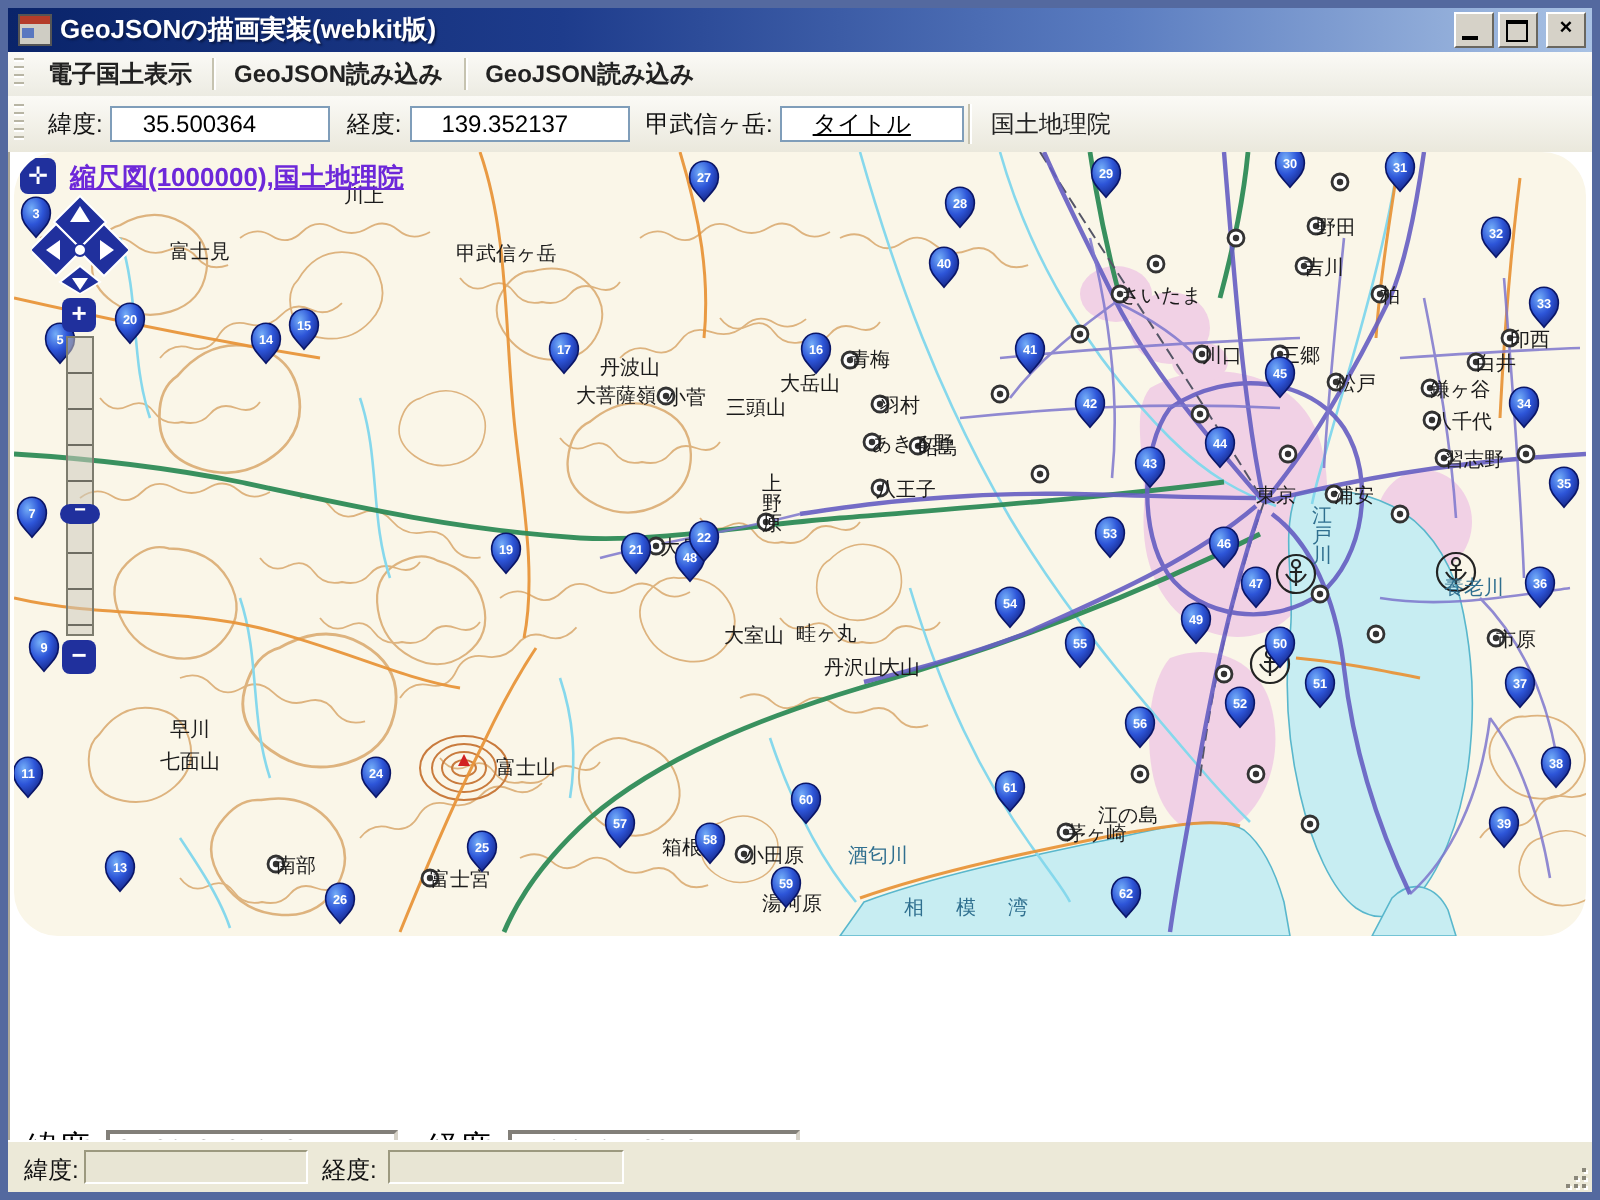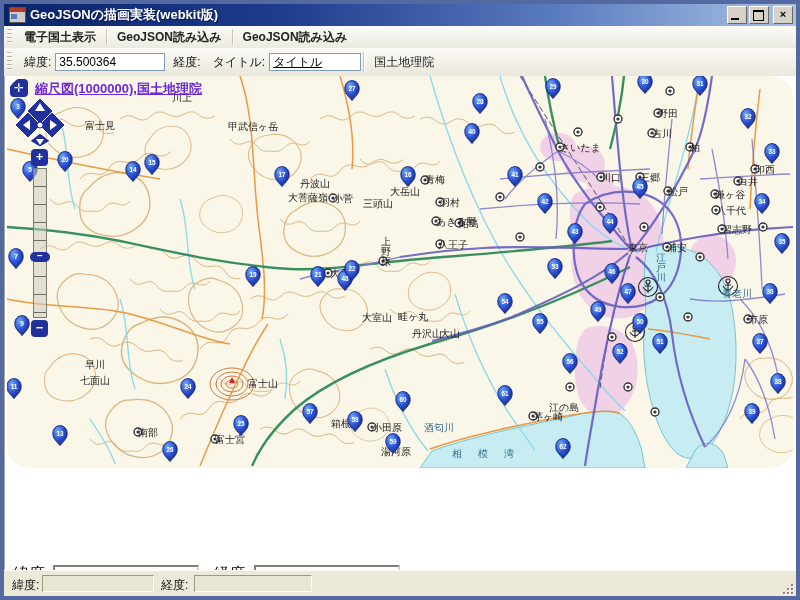--- a/index.html
+++ b/index.html
@@ -23,21 +23,21 @@
   .toolbar1{position:absolute;left:0;top:22px;right:0;height:22px;
     background:linear-gradient(#fbfaf6,#ecebe2);border-bottom:1px solid #d8d5c4;display:flex;align-items:center;font-weight:bold;}
   .toolbar2{position:absolute;left:0;top:44px;right:0;height:28px;
     background:linear-gradient(#fbfaf6,#eae8dc);border-bottom:1px solid #cfccba;display:flex;align-items:center;}
   .grip{width:5px;height:70%;margin:0 4px 0 3px;
     background:repeating-linear-gradient(180deg,#b8b5a4 0 1px,#fff 1px 2px,transparent 2px 4px);}
   .tb-btn{font-size:12px;color:#222;padding:2px 8px;white-space:nowrap;cursor:default;}
   .tb-sep{width:1px;height:70%;background:#c6c3b0;box-shadow:1px 0 0 #fff;margin:0 2px;}
   .tb-label{font-size:12px;color:#111;margin:0 4px 0 8px;white-space:nowrap;}
   .tb-input{width:110px;height:18px;border:1px solid #7f9db9;background:#fff;font-size:12px;
-    font-family:"Liberation Sans",sans-serif;padding:1px 3px;box-sizing:border-box;}
+    font-family:"Liberation Sans",sans-serif;padding:1px 15px;box-sizing:border-box;}
   .tb-input.small{width:92px;text-decoration:underline;}
   
   .webkit{position:absolute;left:0;top:72px;right:0;height:494px;background:#fff;border-left:1px solid #aca899;}
   .mapwrap{position:absolute;left:2px;top:0;width:786px;height:392px;overflow:hidden;border-radius:22px;}
   svg.map{display:block;}
   .attribution{position:absolute;left:28px;top:4px;font-size:13px;font-weight:bold;color:#6d28d9;
     text-decoration:underline;font-family:"Liberation Sans",sans-serif;white-space:nowrap;}
   
   .ctl{position:absolute;color:#fff;}
   .move-btn{left:3px;top:3px;width:18px;height:18px;background:#20309d;border-radius:4px;
@@ -92,21 +92,22 @@
     <div class="tb-btn">GeoJSON読み込み</div>
     <div class="tb-sep"></div>
     <div class="tb-btn">GeoJSON読み込み</div>
   </div>
 
   <div class="toolbar2">
     <div class="grip"></div>
     <span class="tb-label">緯度:</span>
     <input class="tb-input" value="35.500364" style="">
     <span class="tb-label">経度:</span>
-    <span class="tb-label">タイトル:</span>
+    <input class="tb-input" value="139.352137" style="">
+    <span class="tb-label">甲武信ヶ岳:</span>
     <input class="tb-input small" value="タイトル" style="">
     <div class="tb-sep"></div>
     <div class="tb-btn">国土地理院</div>
   </div>
 
   <div class="webkit">
     <div class="mapwrap">
       <svg class="map" id="map-svg" width="786" height="392" viewBox="7 77 786 392" xmlns="http://www.w3.org/2000/svg">
         <defs>
           <radialGradient id="gpin" cx="35%" cy="28%" r="80%">

